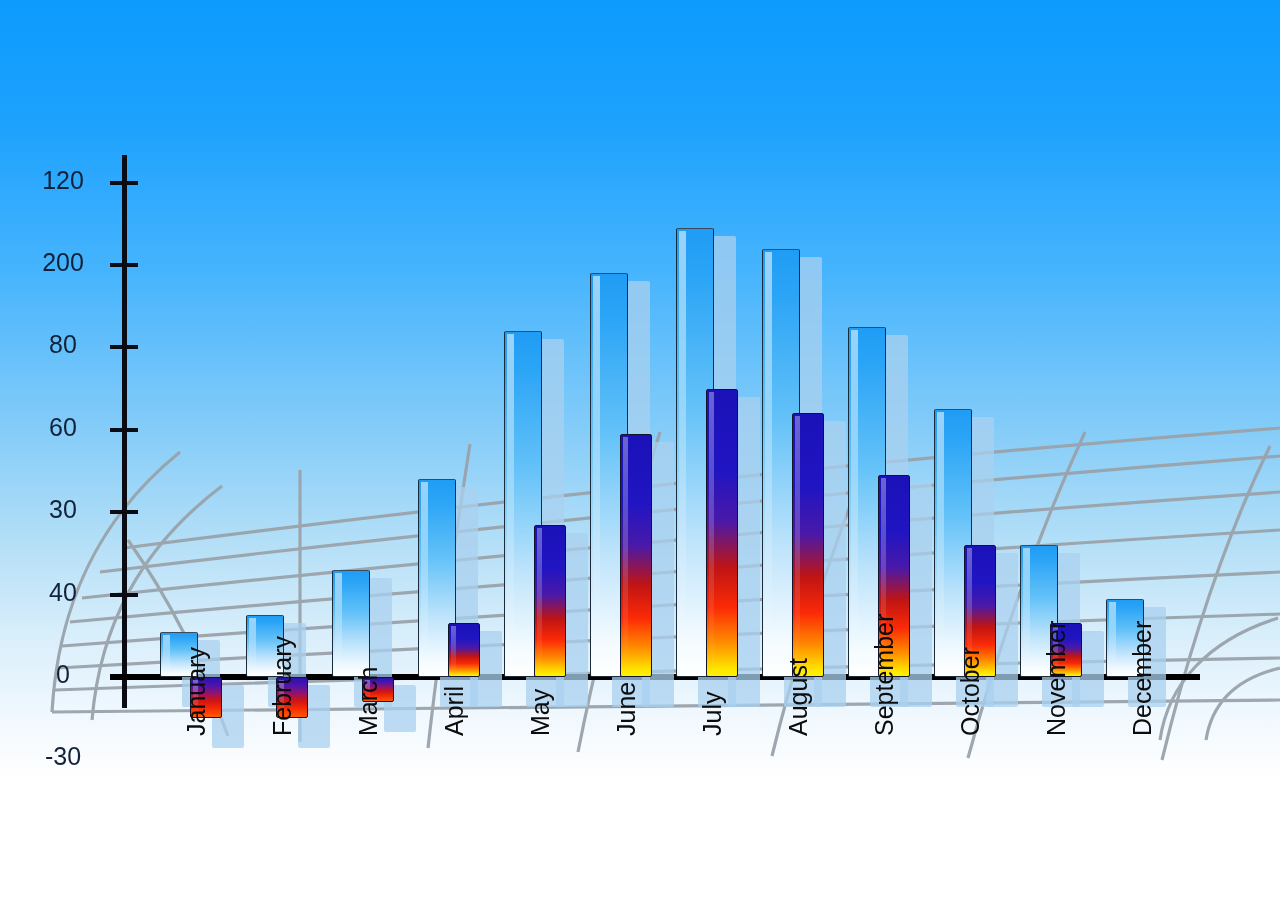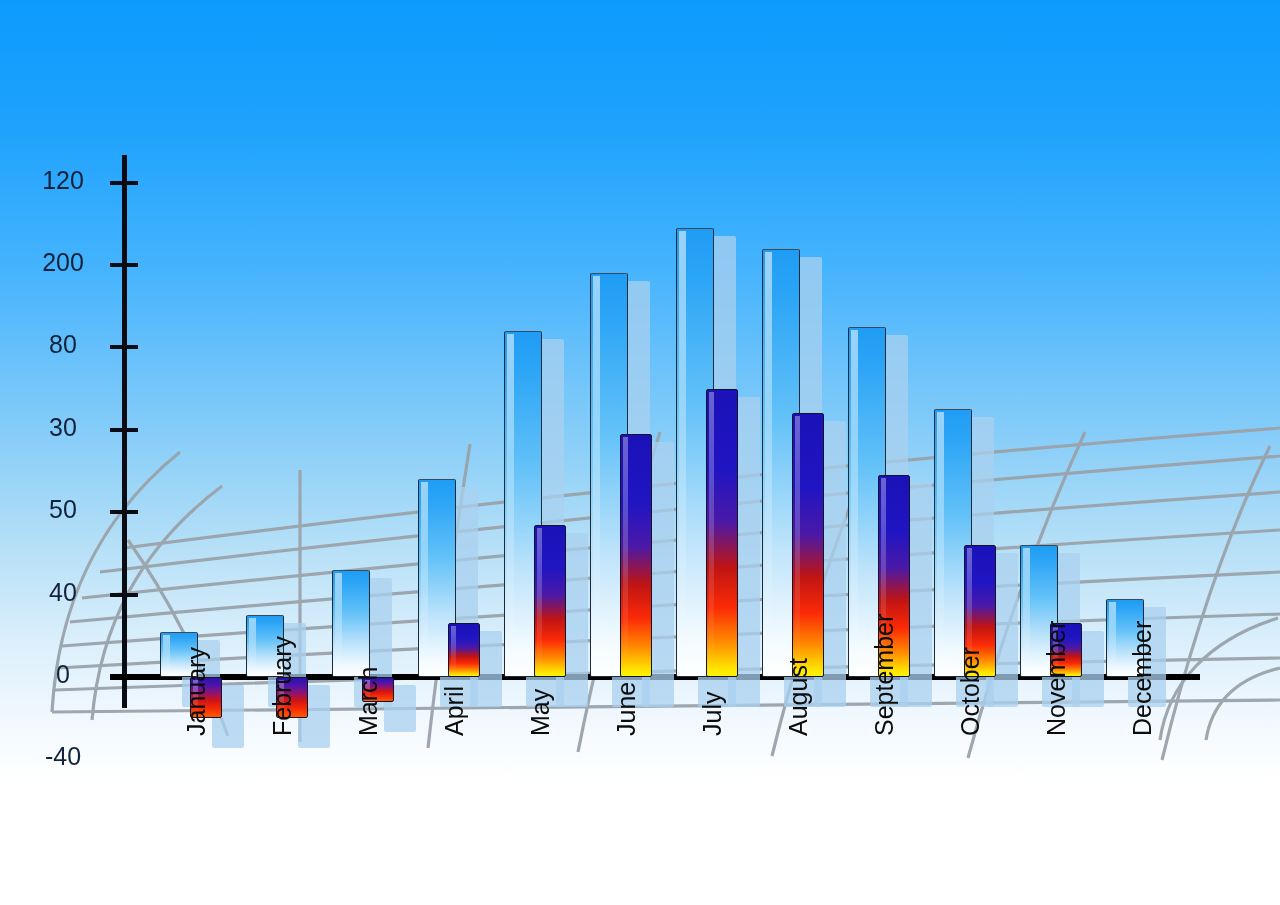--- a/index.html
+++ b/index.html
@@ -125,29 +125,29 @@
     </g>
   </svg>
 
   <div class="plot">
 
     <div class="yaxis"></div>
 
     <div class="xaxis"></div>
 
     <div id="yticks">
-        <div class="ylabel" style="left: 28px; top: 742.4px;">-40</div>
+        <div class="ylabel" style="left: 28px; top: 742.4px;">-30</div>
         <div class="ytick" style="top: 675px; height: 0px;"></div>
         <div class="ylabel" style="left: 28px; top: 660px;">0</div>
         <div class="ytick" style="top: 592.6px;"></div>
         <div class="ylabel" style="left: 28px; top: 577.6px;">40</div>
         <div class="ytick" style="top: 510.2px;"></div>
-        <div class="ylabel" style="left: 28px; top: 495.2px;">50</div>
+        <div class="ylabel" style="left: 28px; top: 495.2px;">30</div>
         <div class="ytick" style="top: 427.8px;"></div>
-        <div class="ylabel" style="left: 28px; top: 412.8px;">30</div>
+        <div class="ylabel" style="left: 28px; top: 412.8px;">60</div>
         <div class="ytick" style="top: 345.4px;"></div>
         <div class="ylabel" style="left: 28px; top: 330.4px;">80</div>
         <div class="ytick" style="top: 263px;"></div>
         <div class="ylabel" style="left: 28px; top: 248px;">200</div>
         <div class="ytick" style="top: 180.6px;"></div>
         <div class="ylabel" style="left: 28px; top: 165.6px;">120</div>
       </div>
     <div id="bars">
         <div class="shadowbar" style="left: 182px; width: 38px; top: 639.68px; height: 67.32px;"></div>
         <div class="blue-bar" title="January: 11" style="left: 160px; width: 38px; top: 631.68px; height: 45.32px;">

